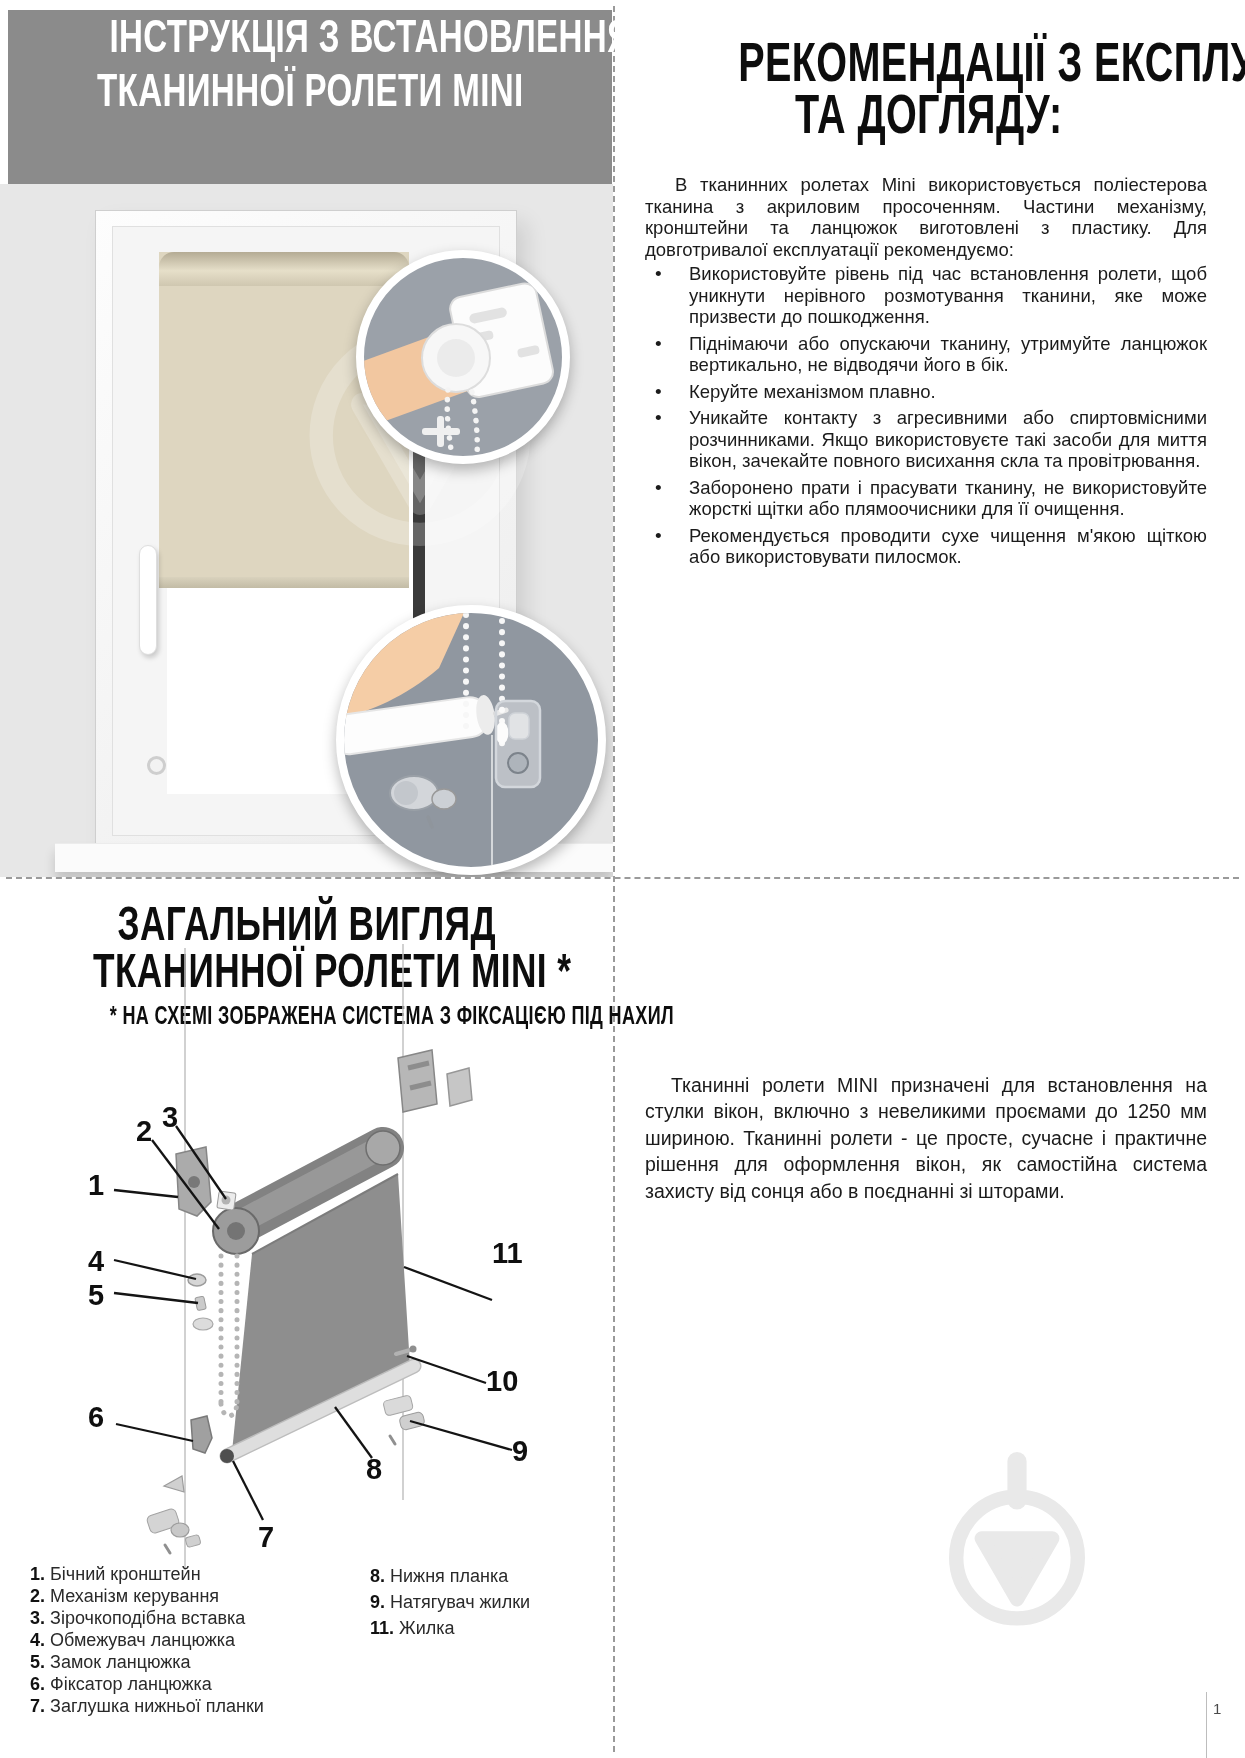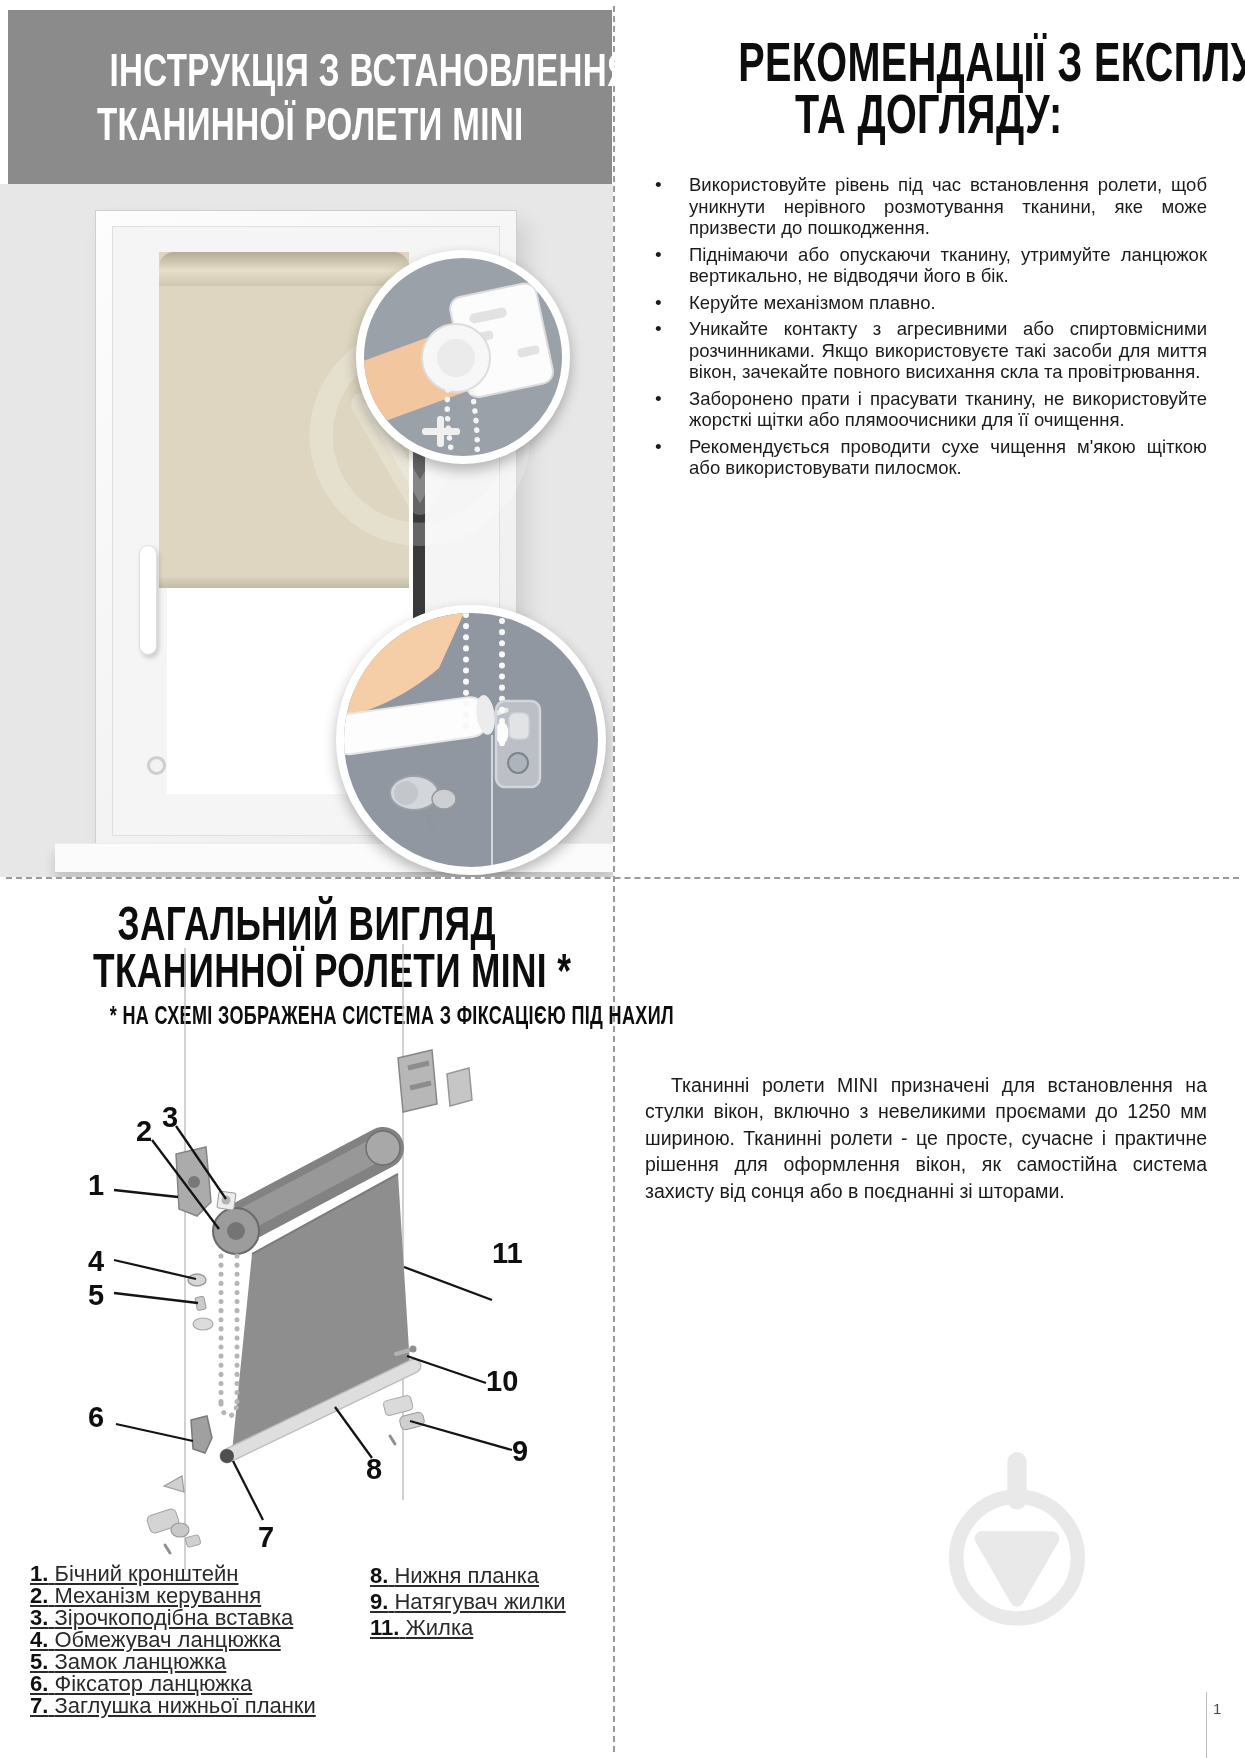--- a/index.html
+++ b/index.html
@@ -7,21 +7,21 @@
         font-family:"Liberation Sans",sans-serif;color:#1b1b1b;overflow:hidden;}
   .div-v{position:absolute;left:613px;top:6px;height:1746px;width:0;border-left:2px dashed #9a9a9a;}
   .div-h{position:absolute;left:6px;top:877px;width:1233px;height:0;border-top:2px dashed #9a9a9a;}
 
   
   .hd-line{text-align:center;white-space:nowrap;}
   .hd{display:inline-block;font-weight:bold;transform:scaleX(0.72);transform-origin:50% 50%;letter-spacing:.5px;}
 
   
   .header-box{position:absolute;left:8px;top:10px;width:604px;height:174px;background:#8b8b8b;
-              display:flex;flex-direction:column;justify-content:center;gap:2px;}
+              display:flex;flex-direction:column;justify-content:flex-start;gap:2px;}
   .header-box .hd{color:#fff;font-size:46px;line-height:52px;}
 
   
   .photo{position:absolute;left:0;top:184px;width:613px;height:693px;background:#e7e7e7;overflow:hidden;}
   .photo *{position:absolute;}
   .win-outer{left:95px;top:26px;width:420px;height:640px;background:linear-gradient(135deg,#fdfdfd, #ececec);
              border:1px solid #cfcfcf;box-shadow:10px 12px 20px rgba(0,0,0,.10);}
   .win-mid{left:112px;top:42px;width:386px;height:608px;background:#f5f5f5;border:1px solid #e0e0e0;}
   .win-opening{left:167px;top:104px;width:258px;height:506px;background:#ffffff;
                border-top:3px solid #2e2e2e;border-right:12px solid #3a3a3a;box-sizing:border-box;}
@@ -48,21 +48,21 @@
   ul.care{list-style:none;margin:0;padding:0;}
   ul.care li{position:relative;padding-left:44px;margin-bottom:5px;text-align:justify;}
   ul.care li::before{content:"•";position:absolute;left:10px;top:0;font-size:19px;}
 
   
   .gv-title{position:absolute;left:0;top:900px;width:613px;}
   .gv-title .hd{color:#0d0d0d;font-size:49px;line-height:47px;}
   .gv-sub .hd{font-size:25px;line-height:30px;margin-top:6px;}
   .diagram-svg{position:absolute;left:0;top:940px;width:613px;height:630px;}
   .callout{position:absolute;font-weight:bold;font-size:29px;color:#0f0f0f;line-height:30px;}
-  .legend{position:absolute;font-size:22px;color:#2a2a2a;text-decoration:underline;}
+  .legend{position:absolute;font-size:18px;color:#2a2a2a;}
   .legend-left{left:30px;top:1563px;width:320px;line-height:22px;}
   .legend-right{left:370px;top:1563px;width:215px;line-height:26px;}
   .legend b{color:#111;}
 
   
   .purpose-title{position:absolute;left:613px;top:908px;width:632px;}
   .purpose-body{position:absolute;left:645px;top:1052px;width:562px;font-size:19.5px;line-height:26.5px;
                 text-align:justify;text-indent:26px;}
   .br-watermark{position:absolute;left:937px;top:1452px;color:#e9e9e9;}
   .pageno-line{position:absolute;left:1206px;top:1692px;height:66px;width:0;border-left:1px solid #bdbdbd;}
@@ -152,20 +152,21 @@
       </svg>
     </div>
   </div>
 
   <div class="reco-title">
     <div class="hd-line"><span class="hd">РЕКОМЕНДАЦІЇ З ЕКСПЛУАТАЦІЇ</span></div>
     <div class="hd-line"><span class="hd">ТА ДОГЛЯДУ:</span></div>
   </div>
 
   <div class="reco-body">
+    <p class="reco-intro">В тканинних ролетах Mini використовується поліестерова тканина з акриловим просоченням. Частини механізму, кронштейни та ланцюжок виготовлені з пластику. Для довготривалої експлуатації рекомендуємо:</p>
     <ul class="care">
       <li>Використовуйте рівень під час встановлення ролети, щоб уникнути нерівного розмотування тканини, яке може призвести до пошкодження.</li>
       <li>Піднімаючи або опускаючи тканину, утримуйте ланцюжок вертикально, не відводячи його в бік.</li>
       <li>Керуйте механізмом плавно.</li>
       <li>Уникайте контакту з агресивними або спиртовмісними розчинниками. Якщо використовуєте такі засоби для миття вікон, зачекайте повного висихання скла та провітрювання.</li>
       <li>Заборонено прати і прасувати тканину, не використовуйте жорсткі щітки або плямоочисники для її очищення.</li>
       <li>Рекомендується проводити сухе чищення м'якою щіткою або використовувати пилосмок.</li>
     </ul>
   </div>
 

